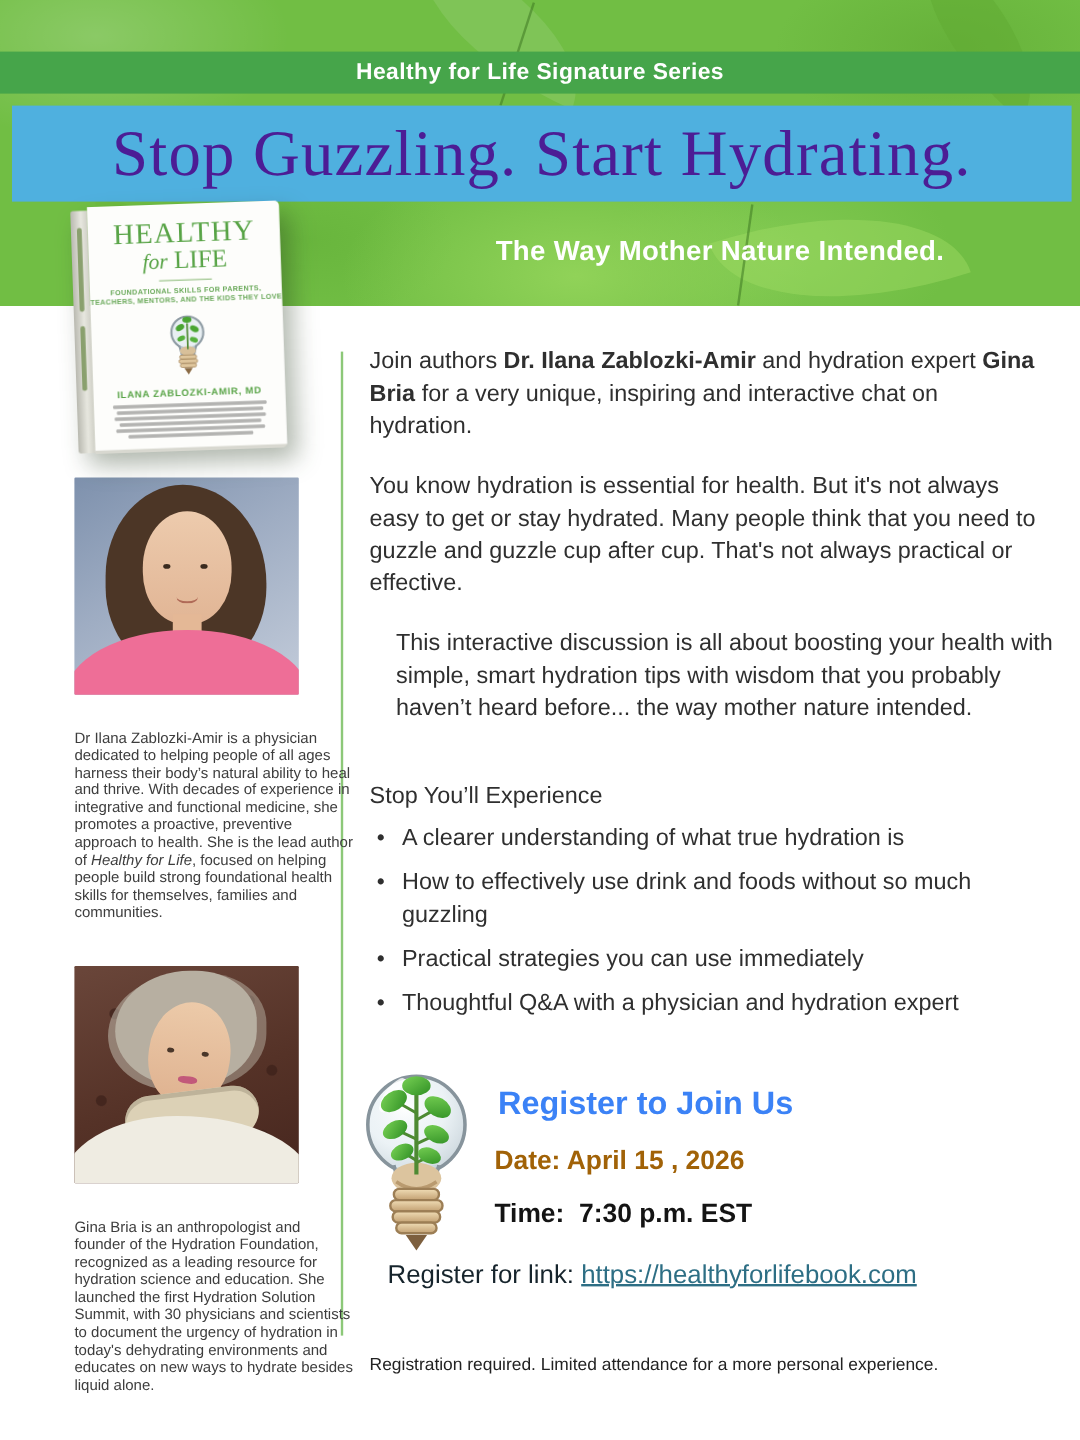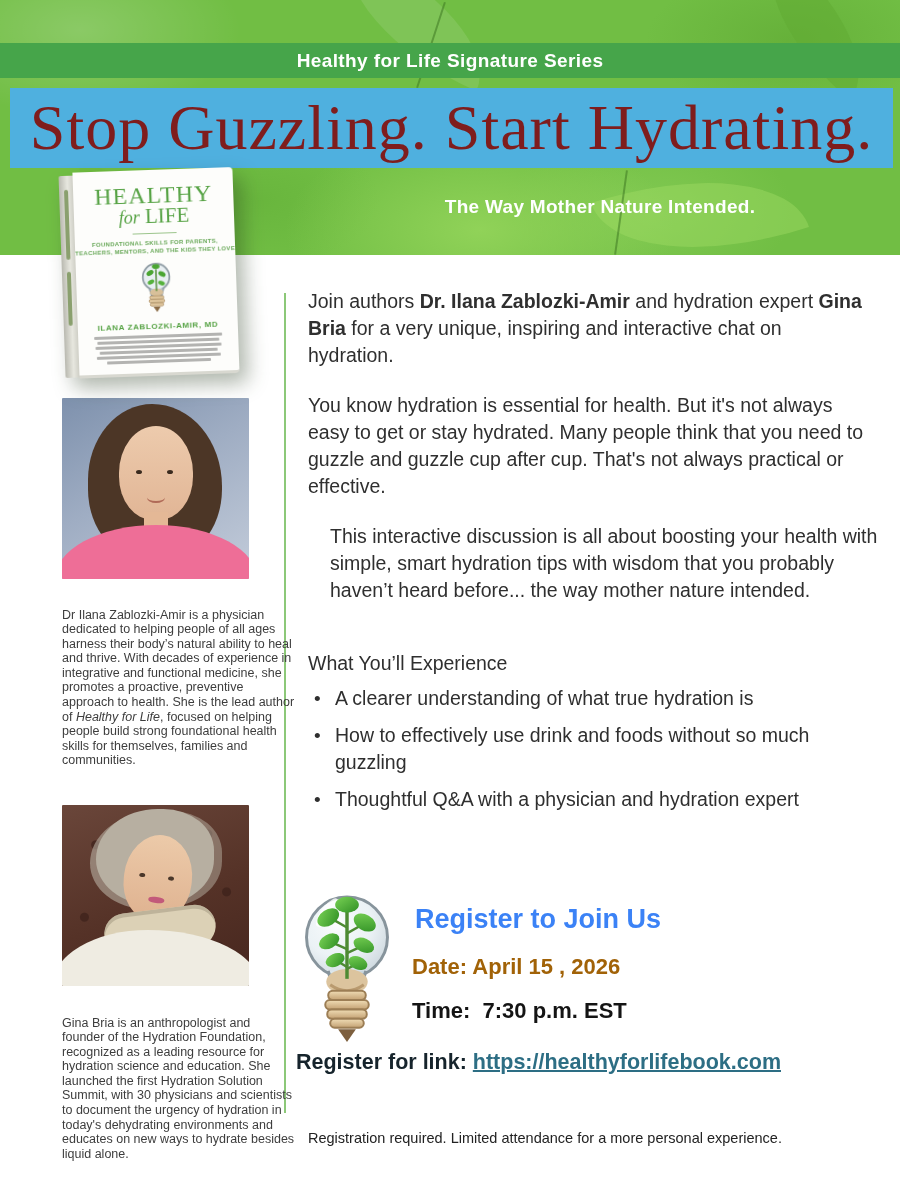--- a/index.html
+++ b/index.html
@@ -17,25 +17,25 @@
     overflow:hidden;}
   .leaf{position:absolute;border-radius:0 100% 0 100%;}
   .branch{position:absolute;background:rgba(62,120,35,0.55);}
 
   .series-bar{position:absolute;left:0;top:43px;width:900px;height:35px;background:#46a54a;
     display:flex;align-items:center;justify-content:center;}
   .series-bar span{color:#fff;font-size:19px;font-weight:bold;letter-spacing:0.4px;}
 
   .blue-band{position:absolute;left:10px;top:88px;width:883px;height:80px;background:#4fb0df;
     display:flex;align-items:center;justify-content:center;}
-  .blue-band h1{margin:0;color:#7f1d1d;font-family:"Liberation Serif",serif;font-weight:400;
-    font-size:64px;letter-spacing:1px;}
+  .blue-band h1{margin:0;color:#4c1d95;font-family:"Liberation Serif",serif;font-weight:400;
+    font-size:54px;letter-spacing:1px;}
 
   .tagline{position:absolute;left:320px;top:196px;width:560px;text-align:center;
-    color:#ffffff;font-size:19px;font-weight:bold;letter-spacing:0.3px;}
+    color:#ffffff;font-size:23px;font-weight:bold;letter-spacing:0.3px;}
 
   
   .book{position:absolute;left:62px;top:170px;width:176px;height:208px;z-index:5;
     transform:rotate(-2deg);filter:drop-shadow(8px 10px 10px rgba(30,50,20,0.35));}
   .book-spine{position:absolute;left:0;top:3px;width:14px;height:202px;
     background:linear-gradient(90deg,#b9b9b0,#e7e7df 60%,#cfcfc6);border-radius:2px 0 0 2px;}
   .spine-mark{position:absolute;left:5px;width:4px;background:#8aa06e;border-radius:2px;}
   .book-cover{position:absolute;left:14px;top:0;width:160px;height:206px;background:#fdfdfb;
     border-radius:0 4px 4px 0;border-bottom:3px solid #d8d8d0;box-sizing:border-box;
     text-align:center;padding-top:14px;}
@@ -90,21 +90,21 @@
   .p1{top:33px;} .p2{top:137px;} .p3{top:268px;}
   .exp-head{top:397px;font-size:19.5px;}
   .bullets{top:430px;margin:0;padding:0;list-style:none;}
   .bullets li{position:relative;padding-left:27px;font-size:19.5px;line-height:27px;margin-bottom:10px;}
   .bullets li::before{content:"•";position:absolute;left:6px;top:0;font-size:19px;color:#2f2f2f;}
 
   .bulb{position:absolute;left:297px;top:886px;width:100px;height:158px;}
   .reg-head{position:absolute;left:415px;top:904px;font-size:27px;font-weight:bold;color:#3b82f6;}
   .reg-date{position:absolute;left:412px;top:954px;font-size:22px;font-weight:bold;color:#a16207;white-space:pre-wrap;}
   .reg-time{position:absolute;left:412px;top:998px;font-size:22px;font-weight:bold;color:#141414;white-space:pre-wrap;}
-  .reg-link-line{position:absolute;left:296px;top:1050px;font-size:21.5px;font-weight:bold;color:#16242c;}
+  .reg-link-line{position:absolute;left:323px;top:1050px;font-size:21.5px;font-weight:normal;color:#16242c;}
   .reg-link-line a{color:#2d6e84;text-decoration:underline;text-decoration-thickness:2px;cursor:pointer;}
   .reg-note{position:absolute;left:308px;top:1090px;font-size:14.5px;color:#222;margin-top:40px;}
 </style>
 </head>
 <body>
 
 <div id="canvas">
 
   <div class="header">
     <div class="leaf" style="left:330px;top:-20px;width:170px;height:80px;background:rgba(255,255,255,0.10);transform:rotate(24deg);"></div>
@@ -193,25 +193,26 @@
     </div>
 
     <p class="bio bio2">Gina Bria is an anthropologist and founder of the Hydration Foundation, recognized as a leading resource for hydration science and education. She launched the first Hydration Solution Summit, with 30 physicians and scientists to document the urgency of hydration in today's dehydrating environments and educates on new ways to hydrate besides liquid alone.</p>
 
     <p class="para main-col p1" style="position:absolute;"><span>Join authors </span><strong>Dr. Ilana Zablozki-Amir</strong><span> and hydration expert </span><strong>Gina Bria</strong><span> for a very unique, inspiring and interactive chat on hydration.</span></p>
 
     <p class="para main-col p2" style="position:absolute;">You know hydration is essential for health. But it's not always easy to get or stay hydrated. Many people think that you need to guzzle and guzzle cup after cup. That's not always practical or effective.</p>
 
     <p class="para main-col p3" style="position:absolute;margin-left:22px;">This interactive discussion is all about boosting your health with simple, smart hydration tips with wisdom that you probably haven’t heard before... the way mother nature intended.</p>
 
-    <div class="main-col exp-head" style="position:absolute;">What You’ll Experience</div>
+    <div class="main-col exp-head" style="position:absolute;">Stop You’ll Experience</div>
 
     <ul class="bullets main-col" style="position:absolute;">
       <li>A clearer understanding of what true hydration is</li>
       <li>How to effectively use drink and foods without so much guzzling</li>
+      <li>Practical strategies you can use immediately</li>
       <li>Thoughtful Q&amp;A with a physician and hydration expert</li>
     </ul>
   </div>
 
   <svg class="bulb" viewBox="0 0 100 160">
     <defs>
       <radialGradient id="glass" cx="38%" cy="32%" r="75%">
         <stop offset="0%" stop-color="#ffffff" stop-opacity="0.9"></stop>
         <stop offset="55%" stop-color="#dce8ee" stop-opacity="0.55"></stop>
         <stop offset="100%" stop-color="#aebfc9" stop-opacity="0.65"></stop>

